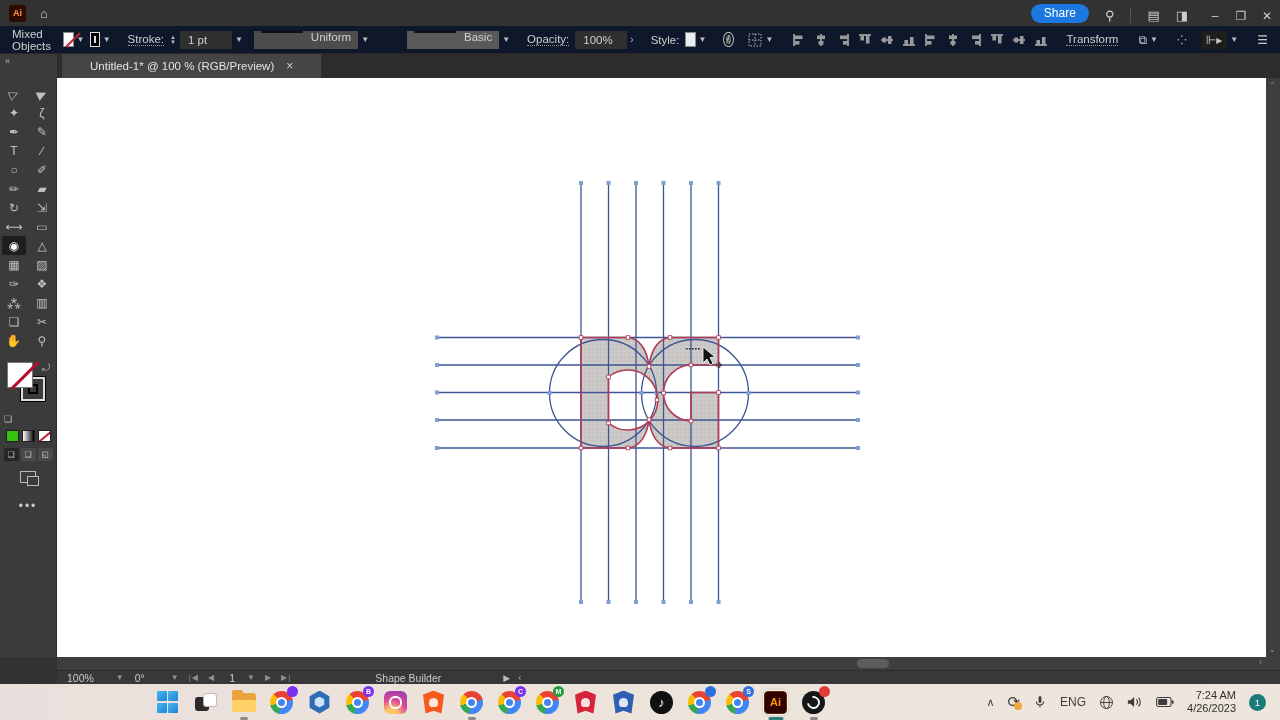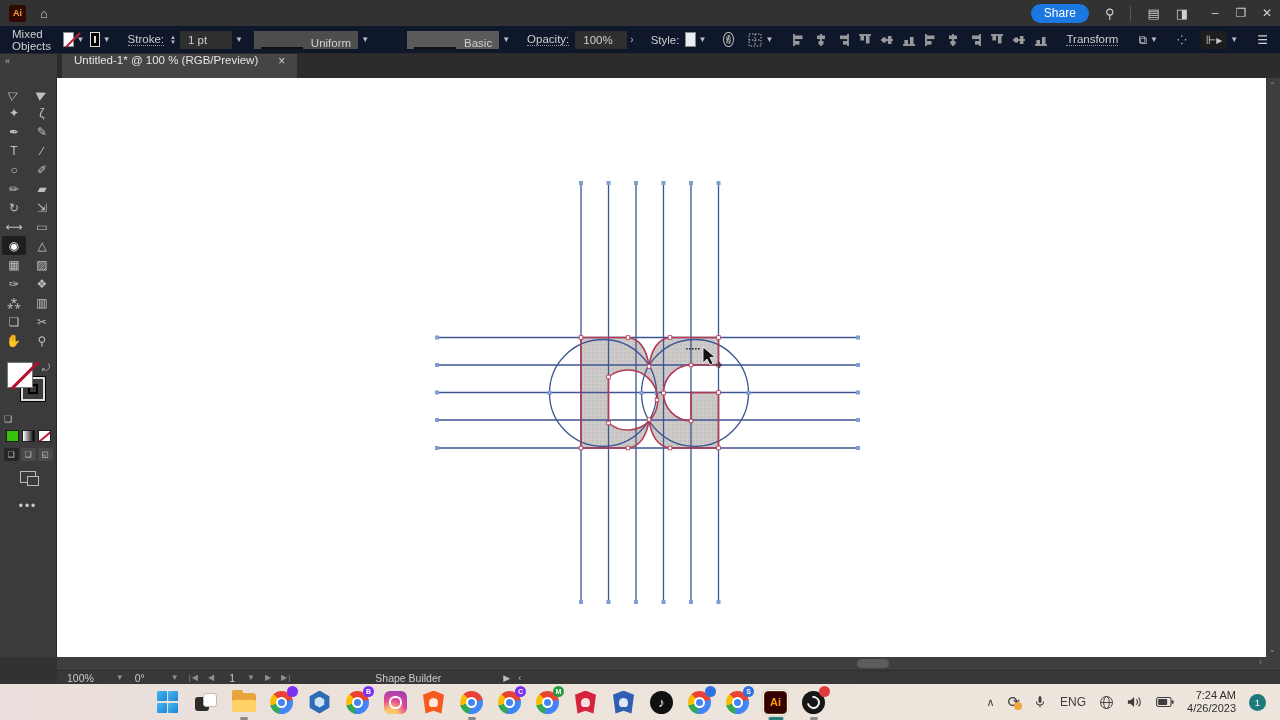--- a/index.html
+++ b/index.html
@@ -5,53 +5,53 @@
   * { margin:0; padding:0; box-sizing:border-box; }
   html,body { width:1280px; height:720px; overflow:hidden; }
   body { font-family:"Liberation Sans", sans-serif; background:#323232; position:relative; font-size:12px; }
 
   
   .titlebar { position:absolute; left:0; top:0; width:1280px; height:26px; background:#323232; display:flex; align-items:center; color:#d6d6d6; }
   .ai-logo { width:17px; height:17px; margin-left:9px; background:#2e0a02; border-radius:3px; color:#ff9a3e; font-size:9px; font-weight:bold; display:flex; align-items:center; justify-content:center; }
   .home-ic { margin-left:14px; font-size:13px; color:#cfcfcf; }
   .menus { display:flex; margin-left:22px; }
   .menus span { padding:0 12px; font-size:12.5px; cursor:default; }
-  .tb-right { margin-left:auto; display:flex; align-items:center; }
+  .tb-right { margin-left:auto; display:flex; align-items:flex-end; }
   .share-btn { background:#1b78e0; color:#fff; border:none; border-radius:11px; height:19px; padding:0 13px; font-size:12px; font-family:inherit; }
   .tb-ic { color:#cfcfcf; font-size:13px; margin-left:16px; }
   .win-ctl { display:flex; margin-left:14px; }
   .win-ctl span { width:26px; text-align:center; font-size:12px; color:#d0d0d0; }
   .vdiv { width:1px; height:15px; background:#555; margin-left:16px; }
 
   
   .controlbar { position:absolute; left:0; top:26px; width:1280px; height:28px; background:#0f172a; border-bottom:1px solid #282828; display:flex; align-items:center; color:#cfcfcf; font-size:11.5px; }
   .cb-label { margin:0 6px 0 12px; }
   .u { border-bottom:1px dotted #9a9a9a; }
   .swatch { width:15px; height:15px; background:#fff; position:relative; border:1px solid #888; }
   .swatch.none:after { content:""; position:absolute; left:-1px; top:6px; width:20px; height:2px; background:#c02236; transform:rotate(-45deg); }
   .swatch.strokebox { background:#3b3b3b; border:1px solid #ddd; box-shadow:inset 0 0 0 3px #000, inset 0 0 0 4px #ddd; }
   .chev { color:#bdbdbd; font-size:8px; margin:0 5px 0 3px; }
   .spin { display:flex; flex-direction:column; font-size:6px; line-height:5px; color:#bbb; margin-right:4px; }
   .field { background:#2f2f2f; height:18px; display:flex; align-items:center; padding:0 8px; min-width:52px; }
-  .combo { display:flex; align-items:flex-end; background:#4d4d4d; height:18px; padding:0 7px; margin-left:6px; }
+  .combo { display:flex; align-items:flex-start; background:#4d4d4d; height:18px; padding:0 7px; margin-left:6px; }
   .combo .line { width:42px; height:2px; background:#111; margin-right:8px; }
   .combo.lite { background:#5a5a5a;margin-left:33px; }
   .globe { width:15px; height:15px; border-radius:50%; border:1px solid #bbb; margin-left:12px; position:relative; overflow:hidden; }
   .globe:before { content:""; position:absolute; inset:2px; background:repeating-conic-gradient(#999 0 25deg,#555 0 50deg); border-radius:50%; }
   .aligns { display:flex; align-items:center; margin-left:10px; }
   .aligns svg { margin:0 4px; display:block; }
   .grid-ic { margin-left:14px; display:flex; align-items:center; }
   .cb-right { margin-left:auto; display:flex; align-items:center; margin-right:12px; }
   .panel-ic { font-size:12px; color:#c9c9c9; margin-left:14px; }
   .panel-ic.on { background:#1d1d1d; padding:2px 5px; border-radius:2px; }
 
   
   .tabbar { position:absolute; left:0; top:54px; width:1280px; height:24px; background:#2c2c2c; }
   .tools-head { position:absolute; left:0; top:0; width:57px; height:24px; background:#3b3b3b; color:#bbb; font-size:9px; padding:2px 0 0 5px; }
-  .doc-tab { position:absolute; left:62px; top:0; height:24px; background:#454545; color:#e3e3e3; display:flex; padding:0 12px; font-size:11.5px;gap:8px; }
+  .doc-tab { position:absolute; left:62px; top:0; height:24px; background:#454545; color:#e3e3e3; display:flex; align-items:center; padding:0 28px; font-size:11.5px; }
   .doc-tab .close { margin-left:12px; color:#cfcfcf; font-size:12px; }
 
   
   .toolspanel { position:absolute; left:0; top:78px; width:57px; height:579px; background:#3b3b3b; border-right:1px solid #2a2a2a; }
   .toolgrid { display:grid; grid-template-columns:28px 28px; justify-items:center; padding-top:6px; }
   .tool { width:24px; height:19px; display:flex; align-items:center; justify-content:center; color:#c0c0c0; font-size:12px; border-radius:2px; }
   .tool.active { background:#1e1e1e; color:#fff; }
   .fs-area { position:relative; height:66px; margin-top:10px; }
   .fillsw { position:absolute; left:7px; top:2px; width:26px; height:26px; background:#fff; border:1px solid #777; }
   .fillsw:after { content:""; position:absolute; left:-2px; top:11px; width:38px; height:3px; background:#b40f2c; transform:rotate(-45deg); }

